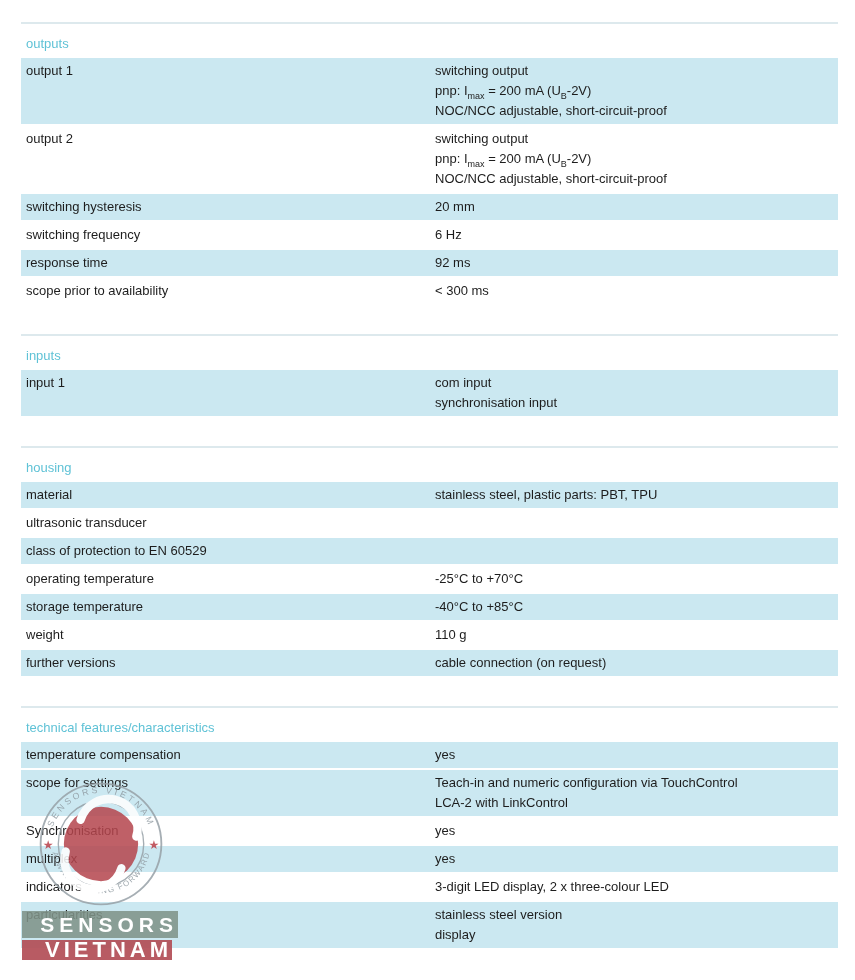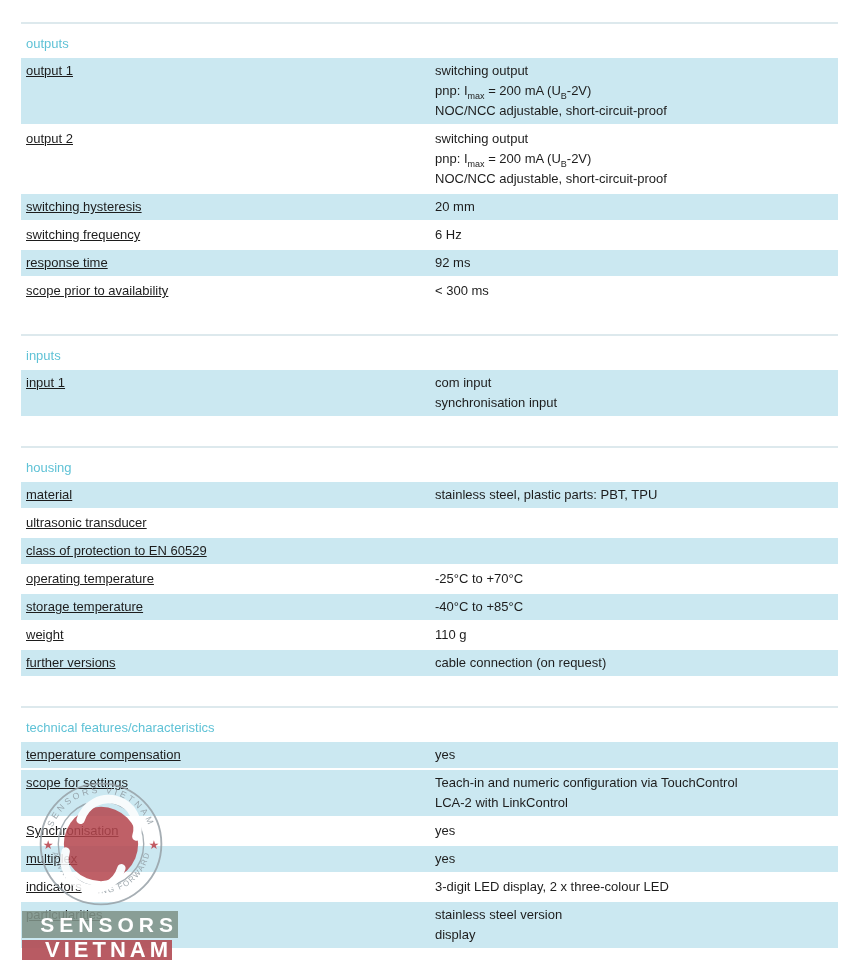--- a/index.html
+++ b/index.html
@@ -5,21 +5,21 @@
   html,body { margin:0; padding:0; }
   body {
     width:855px; height:980px; background:#ffffff; position:relative; overflow:hidden;
     font-family:"Liberation Sans", sans-serif; color:#222;
   }
   .table-wrap { position:absolute; left:21px; top:22px; width:817px; }
   .spec-section { border-top:2px solid #dde9ed; margin-bottom:30px; }
   .section-title { color:#5fc2d6; font-size:13px; padding:12px 5px 7px 5px; line-height:15px; }
   .spec-row { display:flex; padding:3px 0; margin-bottom:2px; line-height:20px; font-size:13px; color:#1d1d1d; }
   .spec-row.alt { background:#cbe8f1; }
-  .row-label { width:409px; padding-left:5px; flex:none;text-decoration:underline; }
+  .row-label { width:409px; padding-left:5px; flex:none; }
   .row-value { flex:1; }
   .row-value sub { font-size:9px; line-height:0; }
 
   
   .stamp { position:absolute; left:36px; top:779px; width:130px; height:130px; opacity:0.85; z-index:5; }
   .wm-box { position:absolute; z-index:6; display:flex; align-items:center; justify-content:flex-end;
             color:#fff; font-weight:bold; text-align:center; }
   .wm-box1 { left:22px; top:911px; width:156px; height:27px; background:rgba(128,147,137,0.88);
              font-size:21px; letter-spacing:5px; }
   .wm-box2 { left:22px; top:940px; width:150px; height:20px; background:rgba(178,77,86,0.92);

